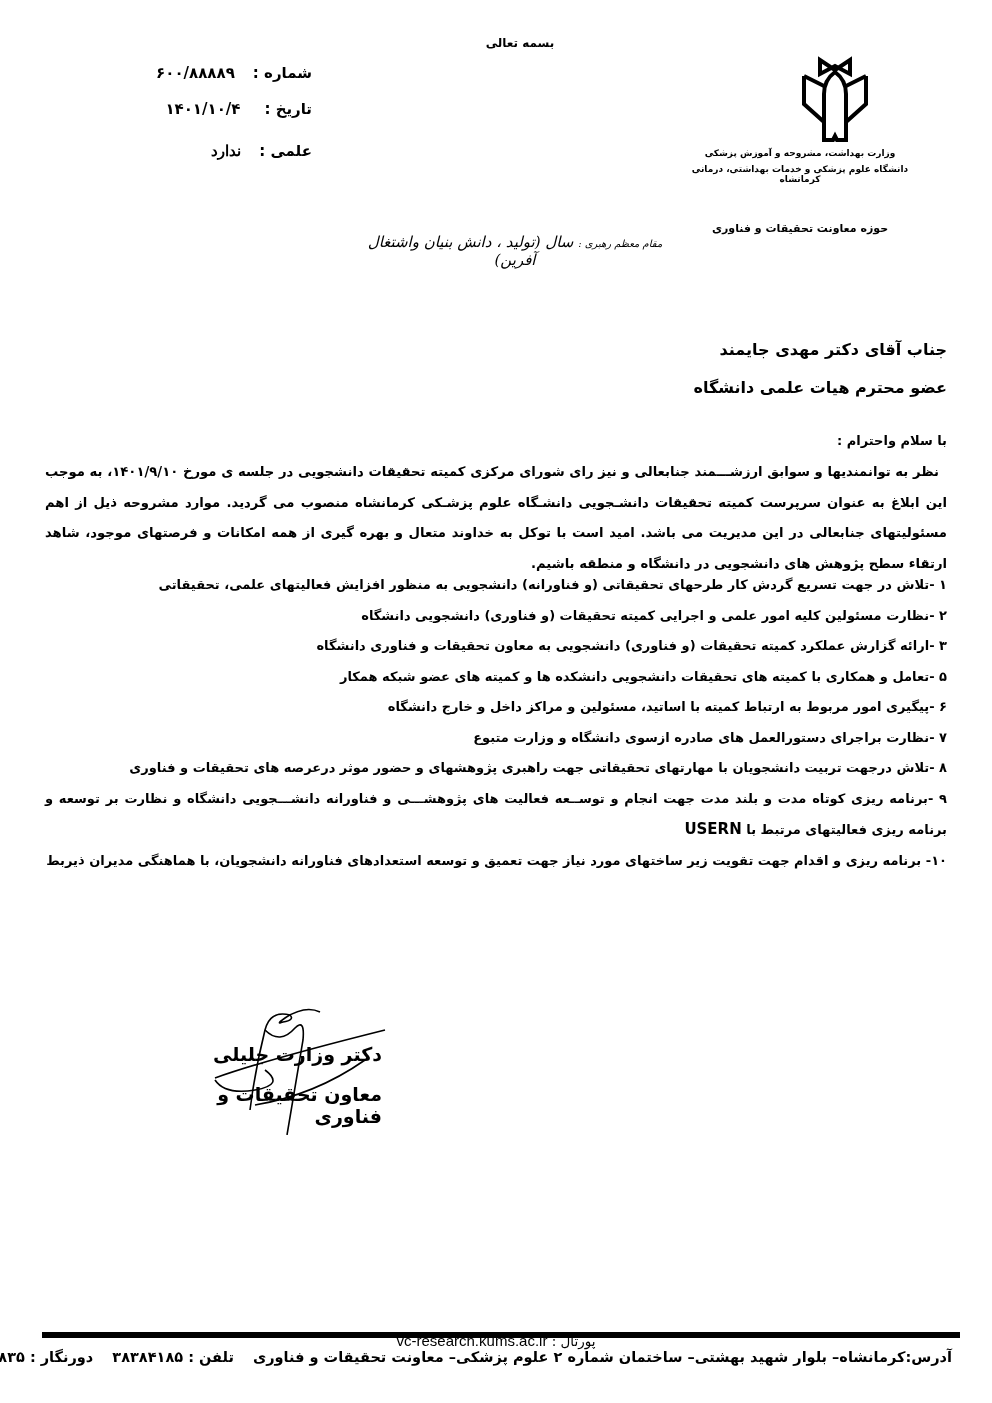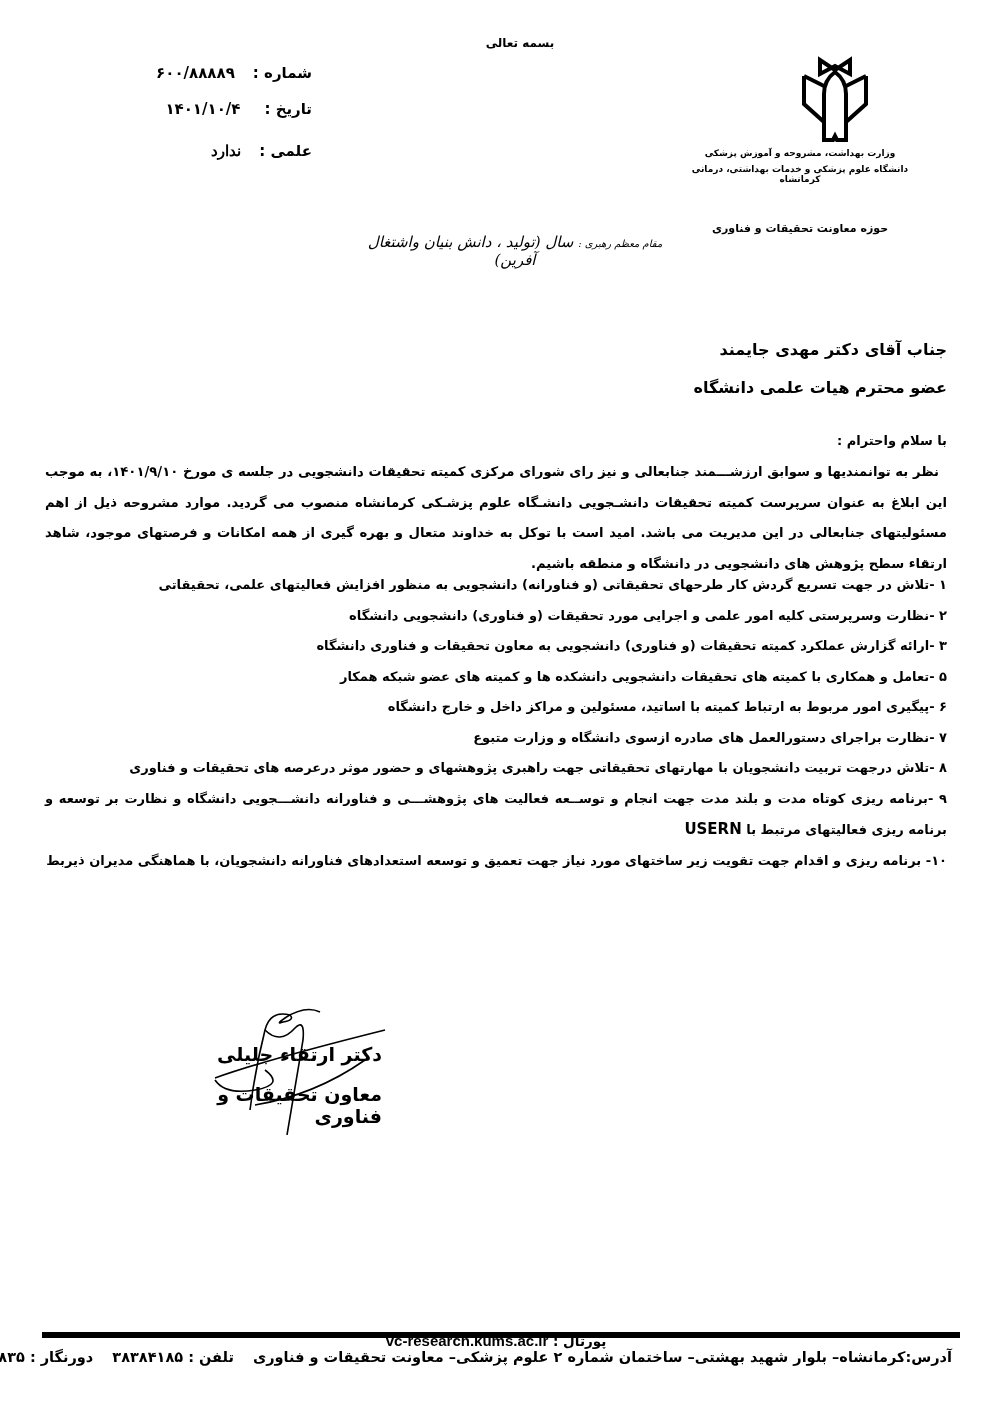--- a/index.html
+++ b/index.html
@@ -37,21 +37,21 @@
     .item .num { display: inline; }
     .usern { font-family: "DejaVu Sans", sans-serif; font-size: 15px; font-weight: bold; }
 
     .signature { left: 195px; top: 1000px; width: 200px; height: 135px; }
     .sig-name { left: 196px; top: 1043px; width: 186px; text-align: right; direction: rtl; font-size: 19px; font-weight: bold; }
     .sig-title { left: 196px; top: 1083px; width: 186px; text-align: right; direction: rtl; font-size: 19px; font-weight: bold; }
 
     .footer-rule { left: 42px; right: 32px; top: 1332px; height: 6px; background: #000; }
     .footer1 { left: 40px; right: 40px; top: 1349px; font-size: 14.5px; font-weight: bold; direction: rtl; text-align: right; white-space: nowrap; }
     .footer1 .gap { display: inline-block; width: 14px; }
-    .footer2 { left: 0; width: 992px; top: 1332px; text-align: center; font-size: 13.5px; font-weight: bold; direction: rtl; }
+    .footer2 { left: 0; width: 992px; top: 1332px; text-align: center; font-size: 13.5px; font-weight: normal; direction: rtl; }
     .footer2 .url { font-family: "Liberation Sans", sans-serif; font-size: 15px; direction: ltr; unicode-bidi: embed; }
   </style>
 </head>
 <body>
 
 <div class="abs bism">بسمه تعالی</div>
 
 <div class="abs meta-row" style="top:64px;">
   <span class="k">شماره :</span>
   <span class="v">۶۰۰/۸۸۸۸۹</span>
@@ -89,40 +89,40 @@
 <div class="abs addressee" style="top:378px;">عضو محترم هیات علمی دانشگاه</div>
 
 <div class="abs greet">با سلام واحترام :</div>
 
 <div class="abs body-text">
   <span style="display:inline-block;width:8px;"></span><span>نظر به توانمندیها و سوابق ارزشـــمند جنابعالی و نیز رای شورای مرکزی کمیته تحقیقات دانشجویی در جلسه ی مورخ ۱۴۰۱/۹/۱۰، به موجب این ابلاغ به عنوان سرپرست کمیته تحقیقات دانشـجویی دانشـگاه علوم پزشـکی کرمانشاه منصوب می گردید. موارد مشروحه ذیل از اهم مسئولیتهای جنابعالی در این مدیریت می باشد. امید است با توکل به خداوند متعال و بهره گیری از همه امکانات و فرصتهای موجود، شاهد ارتقاء سطح پژوهش های دانشجویی در دانشگاه و منطقه باشیم.</span>
 </div>
 
 <div class="abs items">
   <div class="item"><span class="num">۱ -</span><span>تلاش در جهت تسریع گردش کار طرحهای تحقیقاتی (و فناورانه) دانشجویی به منظور افزایش فعالیتهای علمی، تحقیقاتی</span></div>
-  <div class="item"><span class="num">۲ -</span><span>نظارت وسرپرستی کلیه امور علمی و اجرایی مورد تحقیقات (و فناوری) دانشجویی دانشگاه</span></div>
+  <div class="item"><span class="num">۲ -</span><span>نظارت مسئولین کلیه امور علمی و اجرایی کمیته تحقیقات (و فناوری) دانشجویی دانشگاه</span></div>
   <div class="item"><span class="num">۳ -</span><span>ارائه گزارش عملکرد کمیته تحقیقات (و فناوری) دانشجویی به معاون تحقیقات و فناوری دانشگاه</span></div>
   <div class="item"><span class="num">۵ -</span><span>تعامل و همکاری با کمیته های تحقیقات دانشجویی دانشکده ها و کمیته های عضو شبکه همکار</span></div>
   <div class="item"><span class="num">۶ -</span><span>پیگیری امور مربوط به ارتباط کمیته با اساتید، مسئولین و مراکز داخل و خارج دانشگاه</span></div>
   <div class="item"><span class="num">۷ -</span><span>نظارت براجرای دستورالعمل های صادره ازسوی دانشگاه و وزارت متبوع</span></div>
   <div class="item"><span class="num">۸ -</span><span>تلاش درجهت تربیت دانشجویان با مهارتهای تحقیقاتی جهت راهبری پژوهشهای و حضور موثر درعرصه های تحقیقات و فناوری</span></div>
   <div class="item" style="text-align:justify;text-align-last:right;"><span class="num">۹ -</span><span>برنامه ریزی کوتاه مدت و بلند مدت جهت انجام و توســعه فعالیت های پژوهشـــی و فناورانه دانشـــجویی دانشگاه و نظارت بر توسعه و برنامه ریزی فعالیتهای مرتبط با</span> <span class="usern">USERN</span></div>
   <div class="item"><span class="num">۱۰-</span> <span>برنامه ریزی و اقدام جهت تقویت زیر ساختهای مورد نیاز جهت تعمیق و توسعه استعدادهای فناورانه دانشجویان، با هماهنگی مدیران ذیربط</span></div>
 </div>
 
 <svg class="abs signature" viewBox="0 0 200 135">
   <g fill="none" stroke="#000" stroke-width="1.6">
     <path d="M55 110 Q60 70 70 30 Q75 10 95 15 Q100 20 88 22 Q80 25 90 18 Q110 5 125 12"></path>
     <path d="M70 30 Q85 45 100 28 Q110 18 108 40 L92 135"></path>
     <path d="M20 78 Q70 60 190 30"></path>
     <path d="M20 80 Q30 95 60 90 Q90 85 70 70"></path>
     <path d="M60 105 Q120 95 170 60"></path>
   </g>
 </svg>
-<div class="abs sig-name">دکتر ارتقاء جلیلی</div>
+<div class="abs sig-name">دکتر وزارت جلیلی</div>
 <div class="abs sig-title">معاون تحقیقات و فناوری</div>
 
 <div class="abs footer-rule"></div>
 <div class="abs footer1">
   <span>آدرس:کرمانشاه– بلوار شهید بهشتی– ساختمان شماره ۲ علوم پزشکی– معاونت تحقیقات و فناوری</span><span class="gap"></span>
   <span>تلفن :</span>
   <span>۳۸۳۸۴۱۸۵</span><span class="gap"></span>
   <span>دورنگار :</span>
   <span>۳۸۳۸۶۸۳۵</span>
 </div>

